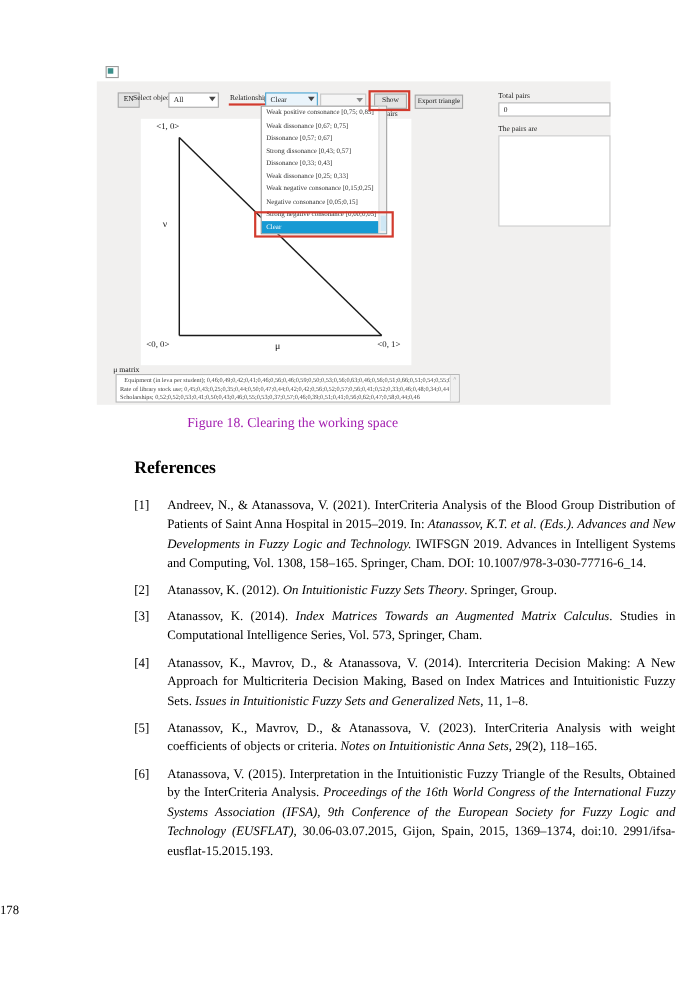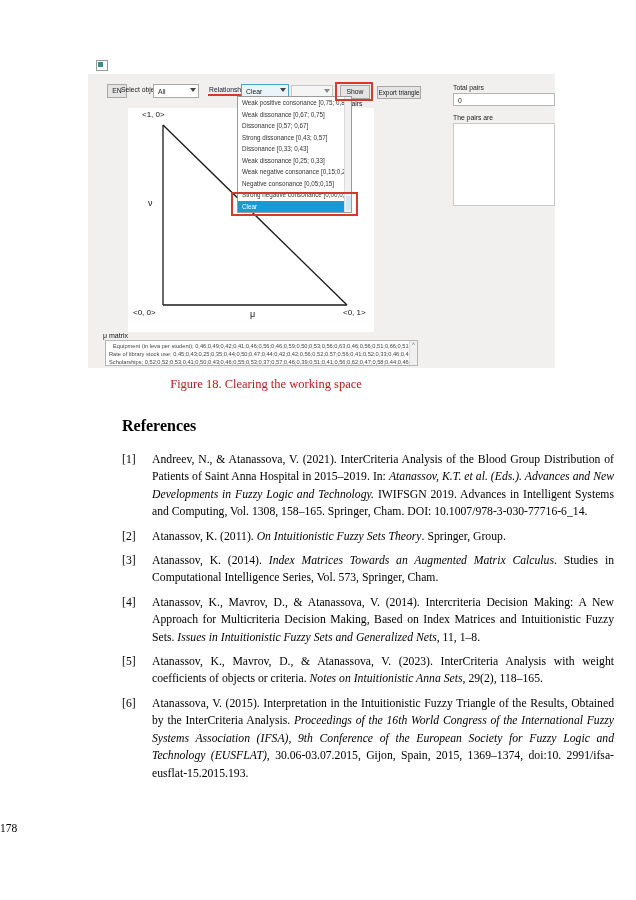--- a/index.html
+++ b/index.html
@@ -5,21 +5,21 @@
   html,body{margin:0;padding:0;background:#ffffff;}
   .page{position:relative;width:636px;height:900px;background:#ffffff;overflow:hidden;
         font-family:"Liberation Serif",serif;color:#1a1a1a;}
 
   
   .doc-icon{position:absolute;left:96px;top:60px;width:10px;height:9px;border:1px solid #9a9a9a;background:#fff;}
   .doc-icon .fill{position:absolute;left:1px;top:1px;width:5px;height:5px;background:#3c8f8a;}
 
   
   .shot{position:absolute;left:88px;top:74px;width:467px;height:294px;background:#f1f0ef;
-        font-family:Liberation Sans, sans-serif;font-size:7px;color:#222;}
+        font-family:Liberation Serif, serif;font-size:7px;color:#222;}
   .shot *{box-sizing:border-box;}
 
   .btn{position:absolute;background:#e4e4e4;border:1px solid #a8a8a8;text-align:center;
        font-size:6.8px;line-height:12px;color:#222;}
   .lbl{position:absolute;font-size:6.8px;color:#222;white-space:nowrap;}
   .combo{position:absolute;background:#ffffff;border:1px solid #a8a8a8;font-size:6.8px;
          line-height:11px;padding:1px 10px 0 4px;white-space:nowrap;}
   .combo .arr{position:absolute;right:2px;top:3px;width:0;height:0;border-left:3px solid transparent;
               border-right:3px solid transparent;border-top:4px solid #444;}
   .combo.focused{border:1px solid #4aa3cf;background:#eaf4fb;}
@@ -47,21 +47,21 @@
   
   .matrix-label{position:absolute;left:15px;top:258px;font-size:7px;color:#111;}
   .matrix-box{position:absolute;left:17px;top:266px;width:313px;height:26px;background:#fff;
               border:1px solid #b5b5b5;overflow:hidden;padding:1px 9px 0 3px;}
   .matrix-row{font-size:5.7px;line-height:8px;color:#444;white-space:nowrap;}
   .matrix-row:first-child{padding-left:4px;}
   .mx-scroll{position:absolute;right:0;top:0;width:8px;height:100%;background:#f0f0f0;border-left:1px solid #dcdcdc;
              font-size:5px;color:#666;text-align:center;line-height:7px;}
 
   
-  .caption{position:absolute;left:0;top:377px;width:532px;text-align:center;font-size:12.5px;color:#b91c1c;}
+  .caption{position:absolute;left:0;top:377px;width:532px;text-align:center;font-size:12.5px;color:#a21caf;}
 
   .refs{position:absolute;left:78px;top:417px;width:492px;margin-left:44px;}
   .refs h2{font-size:16px;margin:0 0 16px 0;font-weight:bold;color:#000;}
   .ref{position:relative;padding-left:30px;margin-bottom:7px;font-size:11.7px;line-height:17.4px;
        text-align:justify;color:#000;}
   .ref .num{position:absolute;left:0;top:0;}
   .it{font-style:italic;}
 
   .pageno{position:absolute;left:0;top:822px;width:636px;text-align:left;font-size:11.5px;color:#000;}
 </style>
@@ -152,21 +152,21 @@
   <div class="caption">Figure 18. Clearing the working space</div>
 
   <div class="refs">
     <h2>References</h2>
 
     <div class="ref">
       <span class="num">[1]</span><span>Andreev, N., &amp; Atanassova, V. (2021). InterCriteria Analysis of the Blood Group Distribution of Patients of Saint Anna Hospital in 2015–2019. In: </span><span class="it">Atanassov, K.T. et al. (Eds.). Advances and New Developments in Fuzzy Logic and Technology.</span><span> IWIFSGN 2019. Advances in Intelligent Systems and Computing, Vol. 1308, 158–165. Springer, Cham. DOI: 10.1007/978-3-030-77716-6_14.</span>
     </div>
 
     <div class="ref">
-      <span class="num">[2]</span><span>Atanassov, K. (2011). </span><span class="it">On Intuitionistic Fuzzy Sets Theory</span><span>. Springer, Group.</span>
+      <span class="num">[2]</span><span>Atanassov, K. (2012). </span><span class="it">On Intuitionistic Fuzzy Sets Theory</span><span>. Springer, Group.</span>
     </div>
 
     <div class="ref">
       <span class="num">[3]</span><span>Atanassov, K. (2014). </span><span class="it">Index Matrices Towards an Augmented Matrix Calculus</span><span>. Studies in Computational Intelligence Series, Vol. 573, Springer, Cham.</span>
     </div>
 
     <div class="ref">
       <span class="num">[4]</span><span>Atanassov, K., Mavrov, D., &amp; Atanassova, V. (2014). Intercriteria Decision Making: A New Approach for Multicriteria Decision Making, Based on Index Matrices and Intuitionistic Fuzzy Sets. </span><span class="it">Issues in Intuitionistic Fuzzy Sets and Generalized Nets</span><span>, 11, 1–8.</span>
     </div>
 

